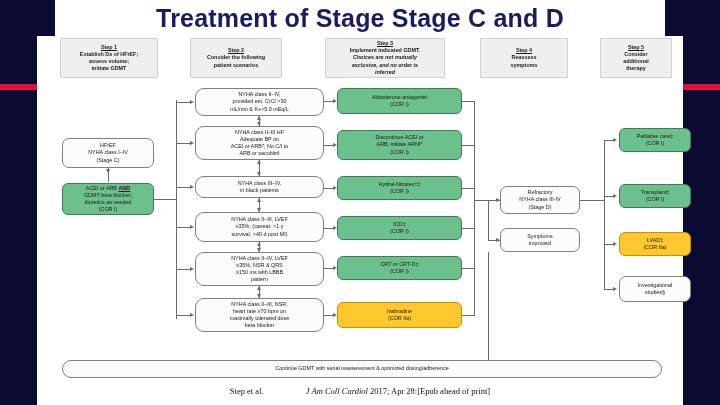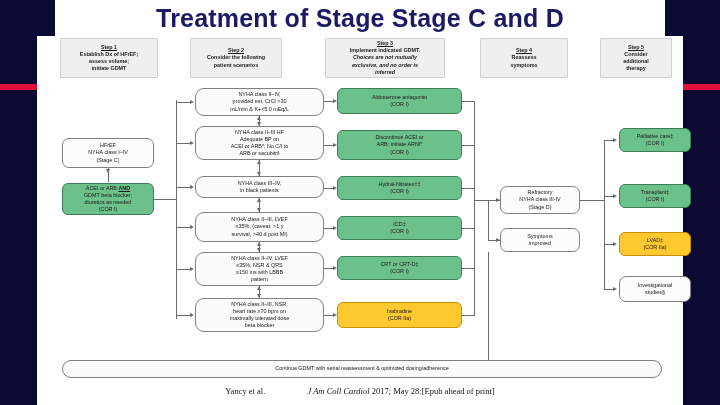--- a/index.html
+++ b/index.html
@@ -239,14 +239,14 @@
       <div class="arrow" style="left:576px;top:250.5px"></div>
       <div class="node pill" style="left:25px;top:324px;width:600px;height:18px;background:#fbfbfb">
      <div>Continue GDMT with serial reassessment &amp; optimized dosing/adherence</div>
       </div>
       <div class="ln v" style="left:451px;top:216px;height:108px"></div>
       <div class="ln h" style="left:451px;top:324px;width:0px"></div>
     </div>
 </div>
 
 <div class="citation">
-  <span>Yancy et al. </span><i>J Am Coll Cardiol</i><span> 2017; May 28:[Epub ahead of print]</span>
+  <span>Step et al. </span><i>J Am Coll Cardiol</i><span> 2017; Apr 28:[Epub ahead of print]</span>
 </div>
 
 </body></html>

